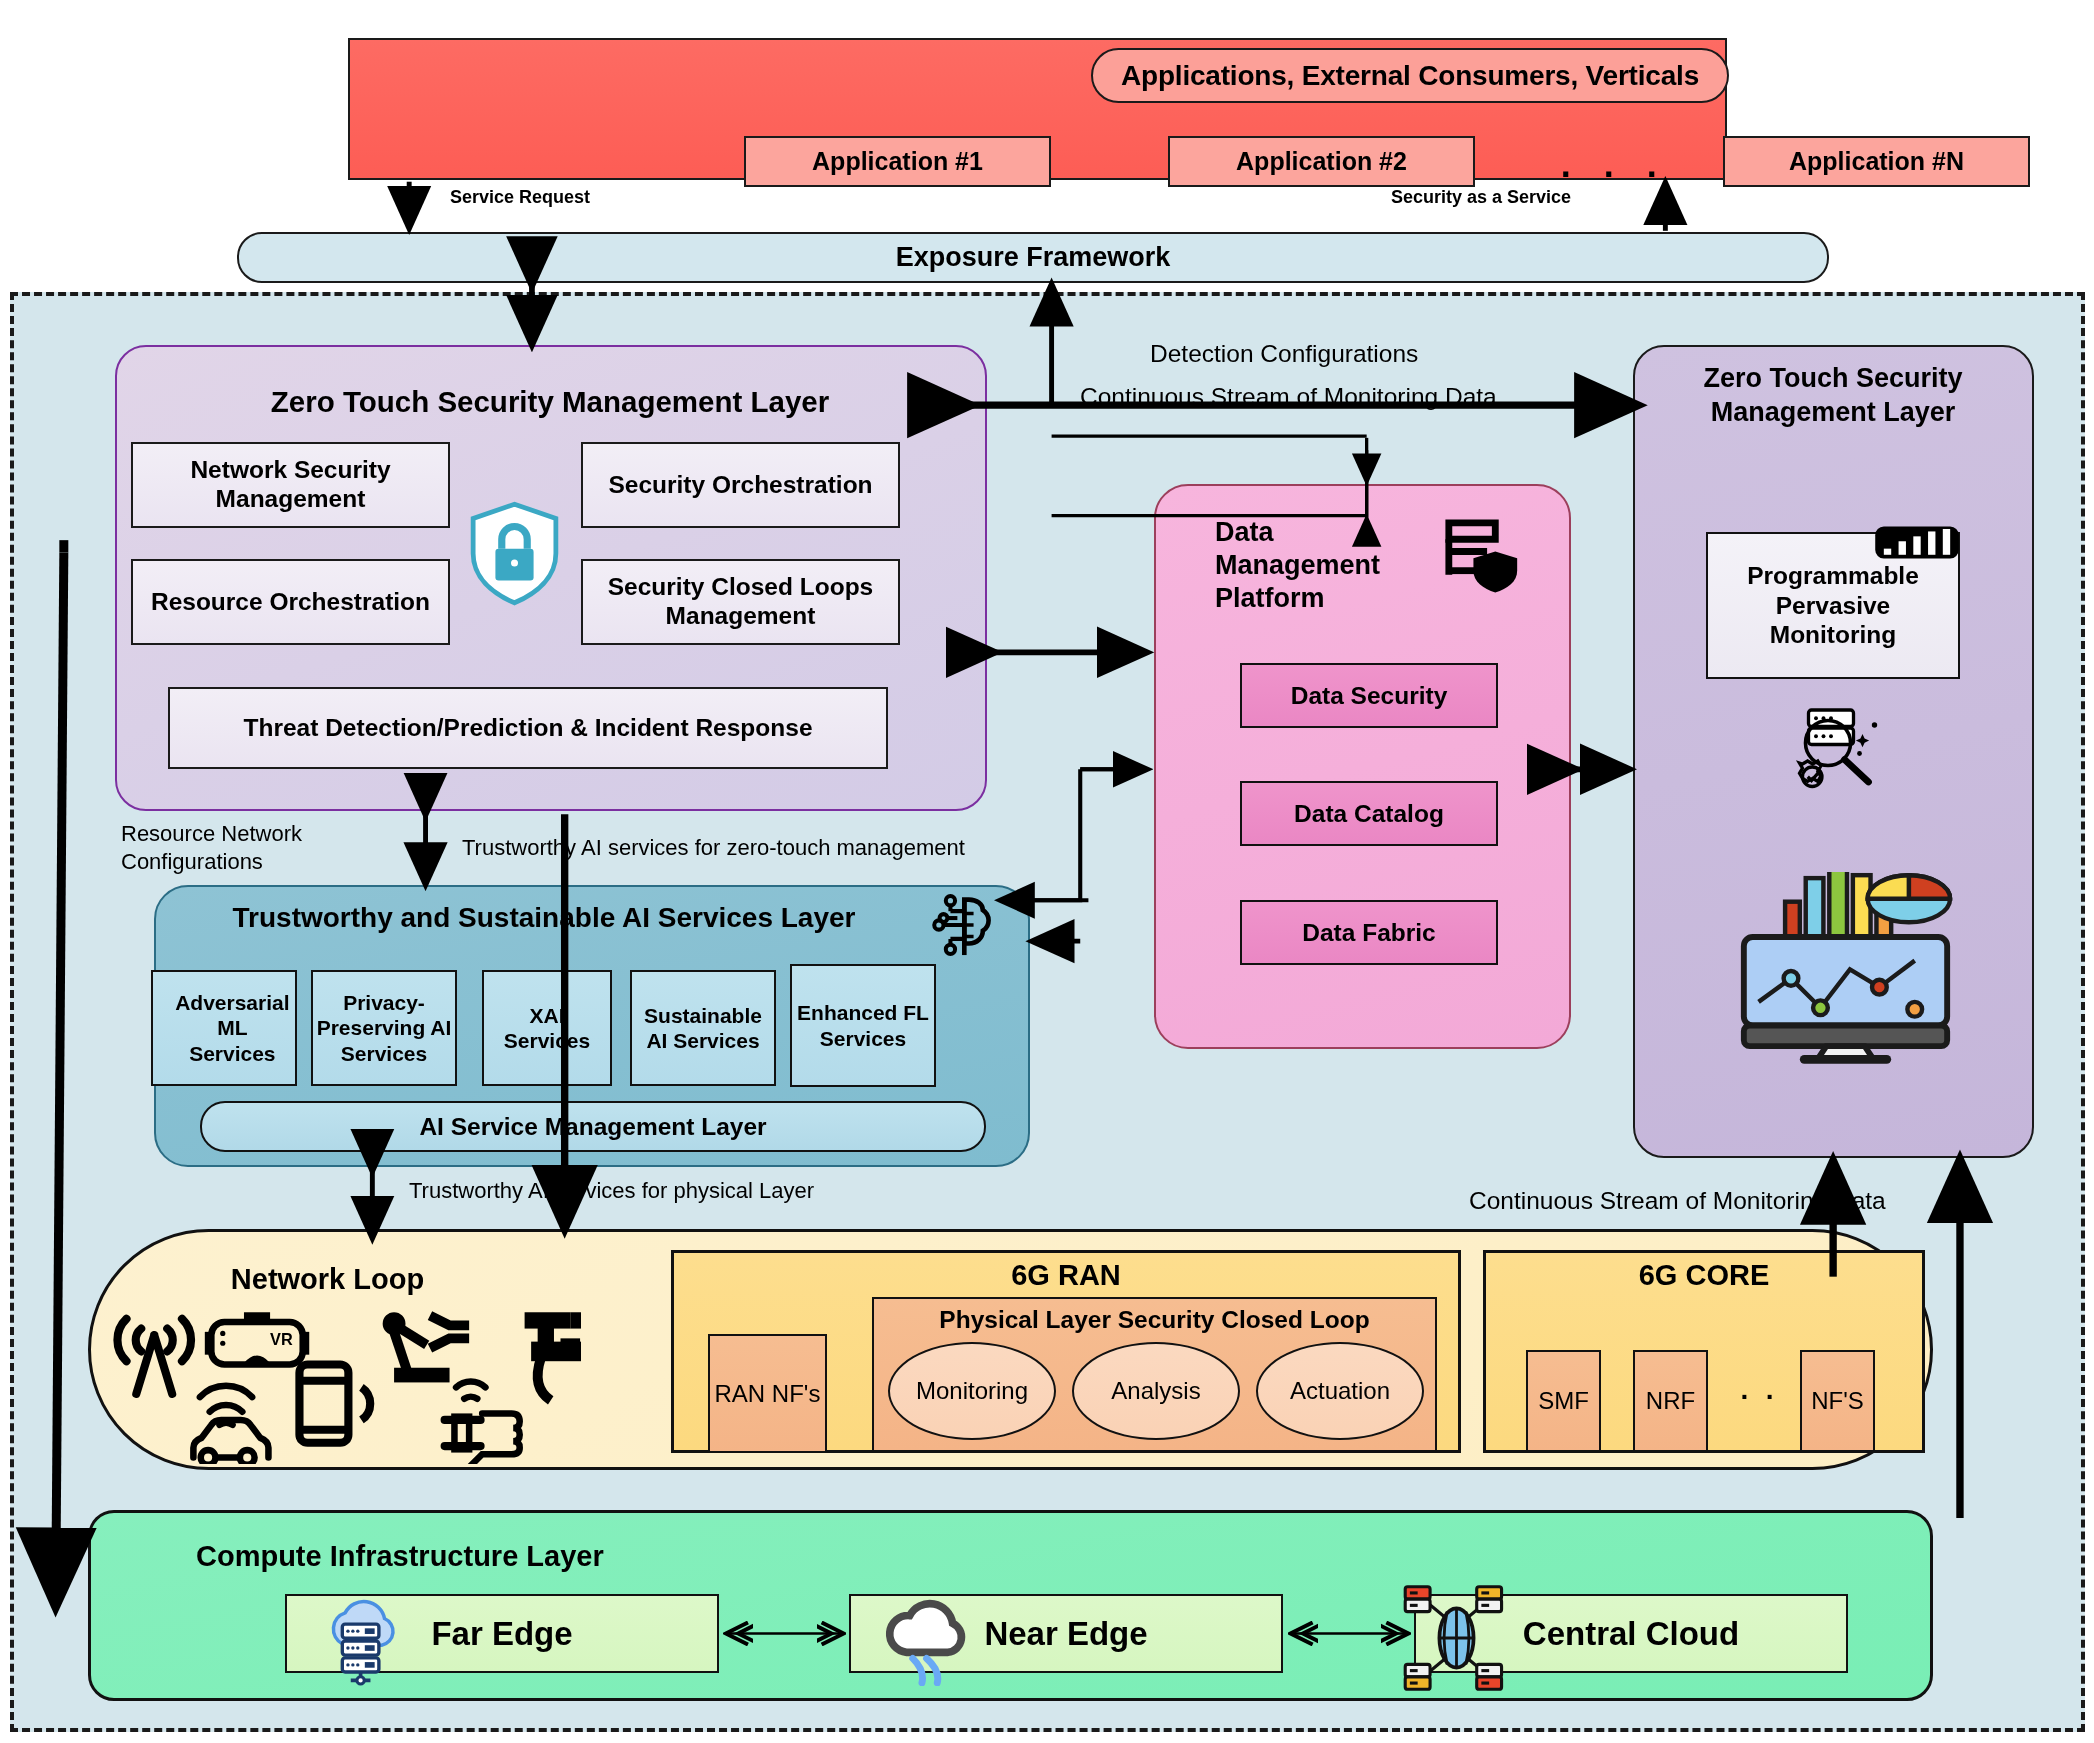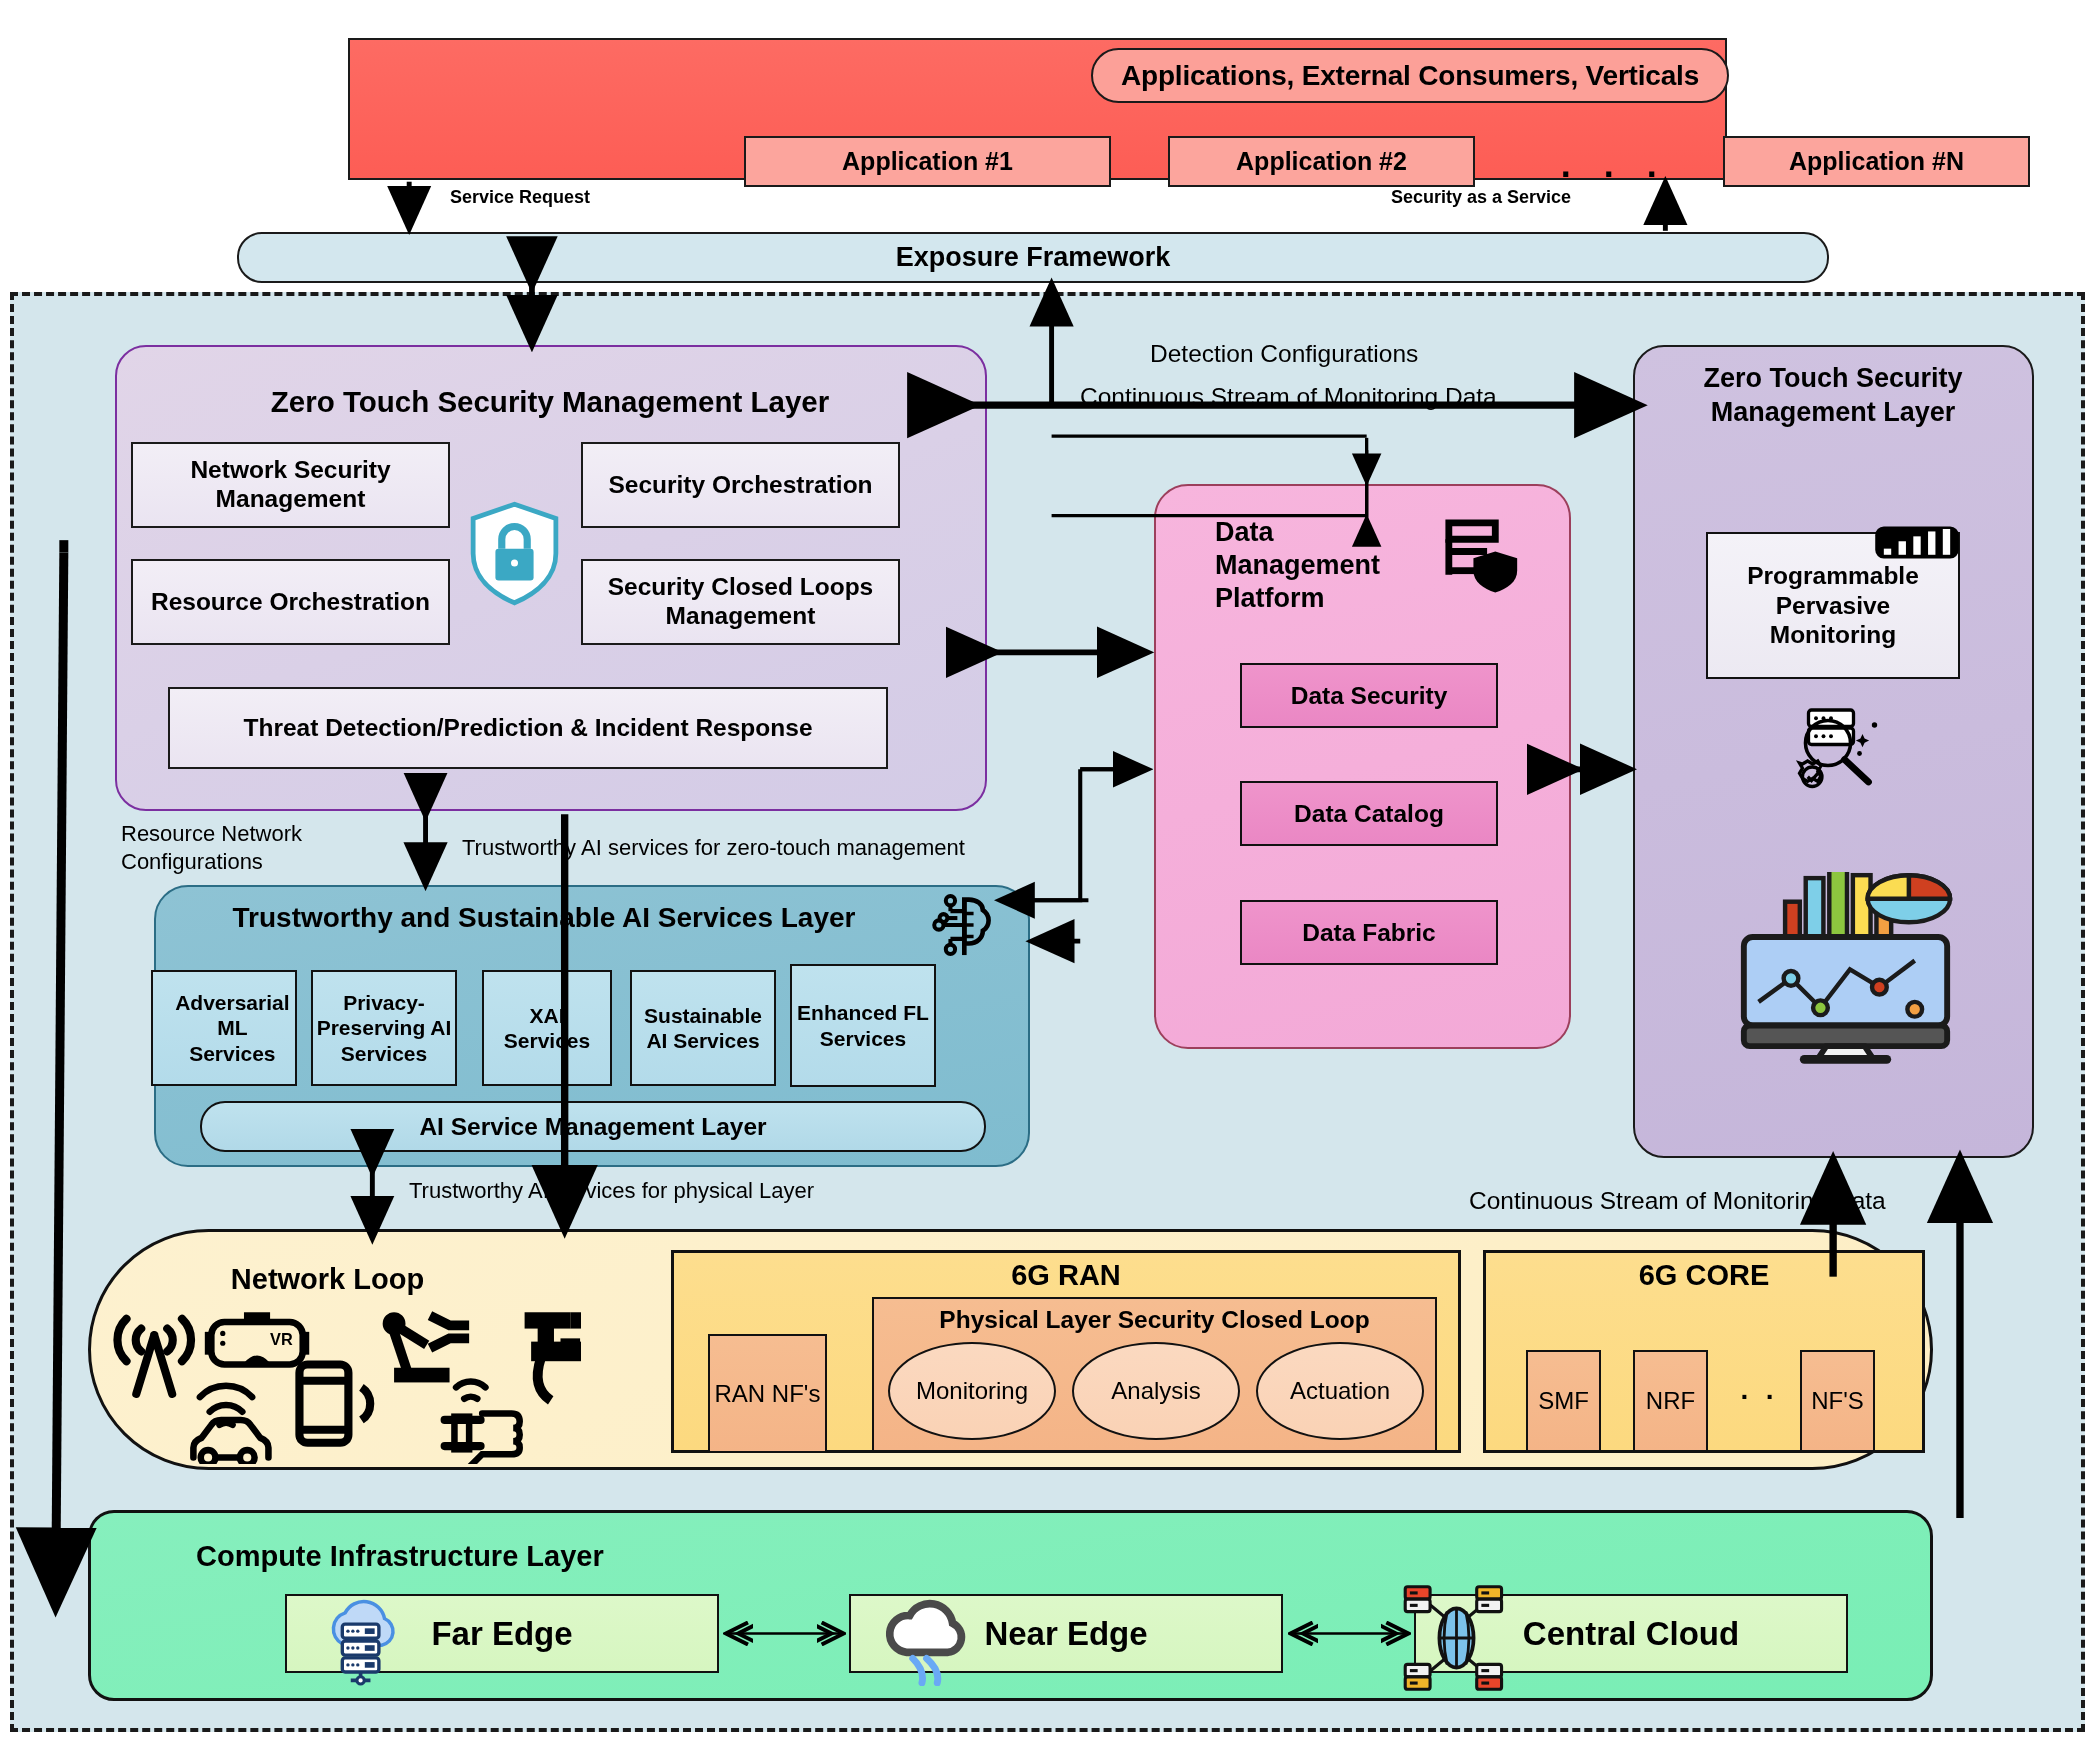--- a/index.html
+++ b/index.html
@@ -6,21 +6,21 @@
   body{font-family:"Liberation Sans", sans-serif;}
   #root{position:relative;width:2095px;height:1744px;background:#ffffff;overflow:hidden;}
   .abs{position:absolute;box-sizing:border-box;}
   .ctr{display:flex;align-items:center;justify-content:center;text-align:center;}
   .bold{font-weight:bold;}
 
   
   #apps-band{left:348px;top:38px;width:1379px;height:142px;background:linear-gradient(180deg,#fd6b63,#fd5d55);border:2.5px solid #1a1a1a;}
   #apps-title{left:741px;top:8.2px;width:638px;height:55px;background:#fca098;border:2.5px solid #1a1a1a;border-radius:28px;font-size:28px;color:#000;letter-spacing:-0.2px;}
   .app-box{top:96px;height:51px;background:#fca59d;border:2.5px solid #1a1a1a;font-size:25px;color:#000;}
-  #app1{left:394px;width:367px;}
+  #app1{left:394px;width:307px;}
   #app2{left:818px;width:307px;}
   #appN{left:1373px;width:307px;}
   #app-dots{left:1191px;top:102px;width:147px;height:45px;font-size:36px;font-weight:bold;letter-spacing:11.5px;color:#000;}
 
   
   .lbl{font-size:18px;color:#000;font-weight:bold;white-space:nowrap;}
   #lbl-service-request{left:450px;top:187px;}
   #lbl-security-service{left:1391px;top:187px;}
 
   

